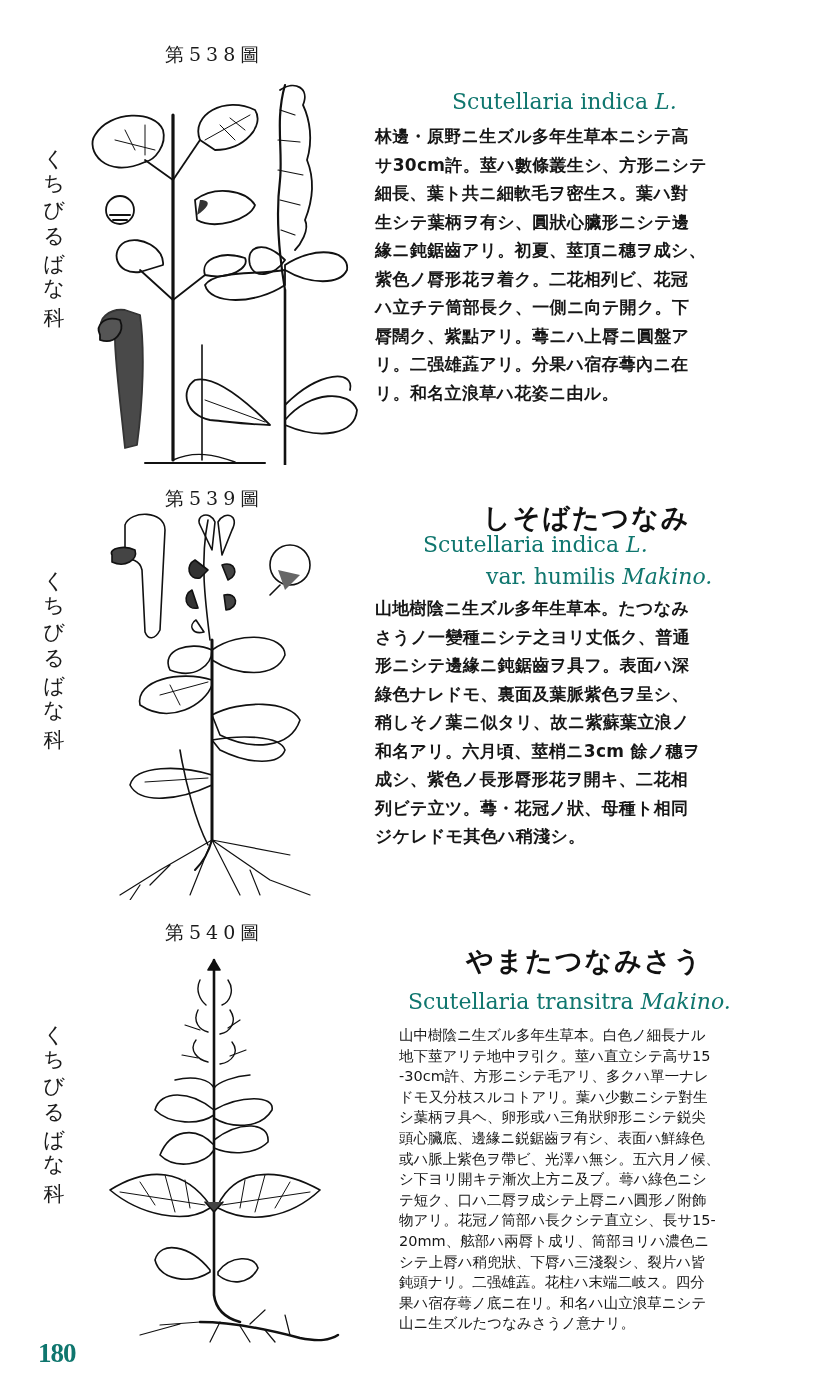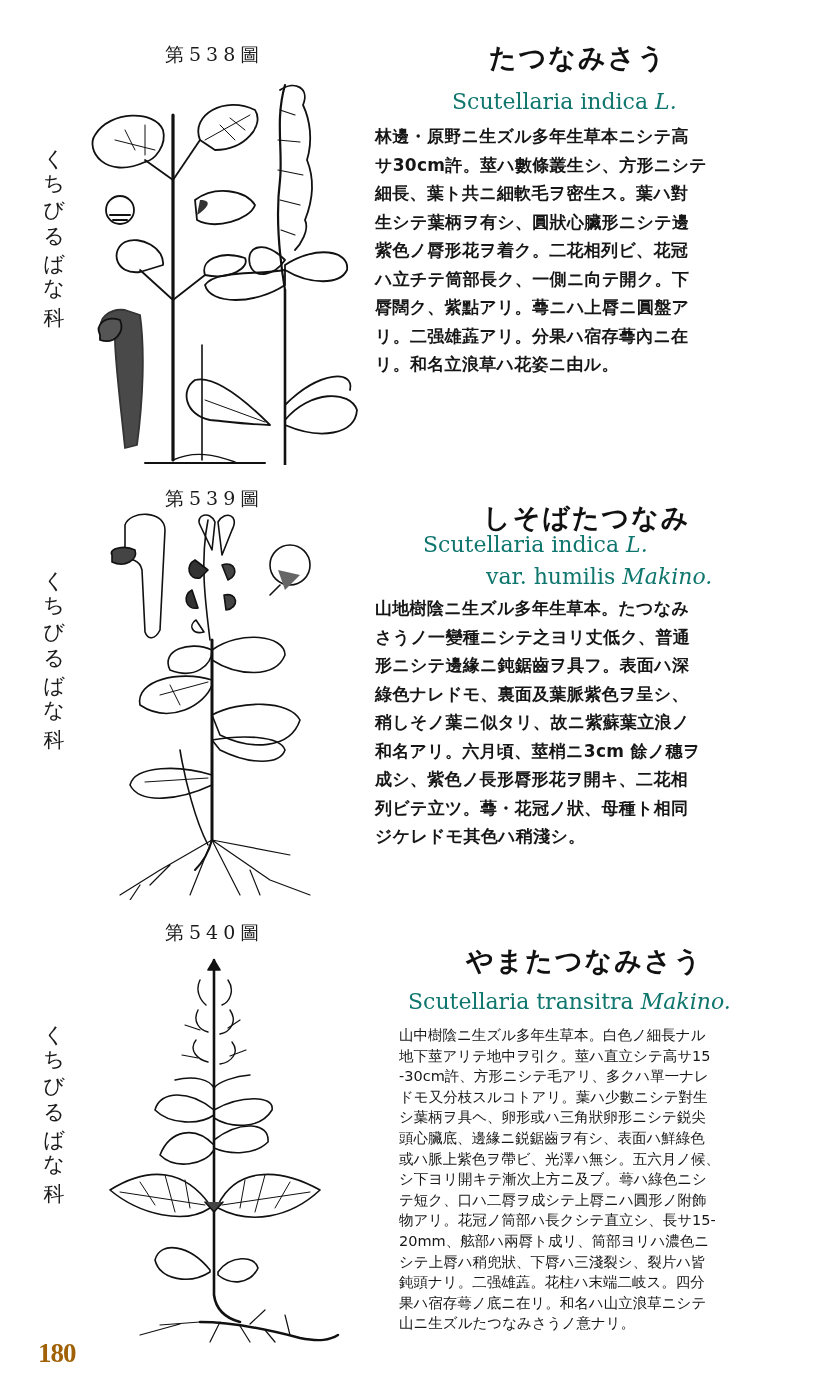--- a/index.html
+++ b/index.html
@@ -74,21 +74,21 @@
     .desc-a { font-size: 17px; line-height: 28.5px; letter-spacing: 0.3px; }
     .desc-c { font-size: 14.5px; line-height: 20.6px; letter-spacing: 0px; font-weight: normal; }
     .page-number {
       position: absolute;
       left: 38px;
       top: 1338px;
       font-family: "Liberation Serif", serif;
       font-weight: bold;
       font-size: 27px;
       letter-spacing: -1px;
-      color: #a16207;
+      color: #0f766e;
     }
   </style>
 </head>
 <body>
 
 <div class="entry" style="top:0;height:470px;">
   <div class="fig-label" style="left:165px;top:42px;">第538圖</div>
   <div class="family-label" style="left:40px;top:134px;">くちびるばな科</div>
 
   <div class="illustration" style="left:85px;top:70px;width:285px;height:395px;">
@@ -131,30 +131,30 @@
       <path d="M185 355 C160 330,130 305,110 310 C95 320,100 345,125 350 C145 352,170 355,185 355 Z"></path>
       <path d="M120 330 L180 352" stroke-width="1"></path>
 
       <path d="M88 390 C110 380,130 385,150 392" stroke-width="1.4"></path>
       <path d="M117 275 L117 390" stroke-width="1.6"></path>
 
       <path d="M60 393 L180 393" stroke-width="2"></path>
     </svg>
   </div>
 
-  <div class="jp-name" style="left:489px;top:40px;">たつなみさう</div>
   <div class="sci-name" style="left:452px;top:89px;">
     <span>Scutellaria indica</span>
     <span class="auth">L.</span>
   </div>
   <div class="desc desc-a" style="left:375px;top:122px;">
     <span class="line">林邊・原野ニ生ズル多年生草本ニシテ高</span>
     <span class="line">サ30cm許。莖ハ數條叢生シ、方形ニシテ</span>
     <span class="line">細長、葉ト共ニ細軟毛ヲ密生ス。葉ハ對</span>
     <span class="line">生シテ葉柄ヲ有シ、圓狀心臟形ニシテ邊</span>
+    <span class="line">緣ニ鈍鋸齒アリ。初夏、莖頂ニ穗ヲ成シ、</span>
     <span class="line">紫色ノ脣形花ヲ着ク。二花相列ビ、花冠</span>
     <span class="line">ハ立チテ筒部長ク、一側ニ向テ開ク。下</span>
     <span class="line">脣闊ク、紫點アリ。蕚ニハ上脣ニ圓盤ア</span>
     <span class="line">リ。二强雄蕋アリ。分果ハ宿存蕚內ニ在</span>
     <span class="line">リ。和名立浪草ハ花姿ニ由ル。</span>
   </div>
 </div>
 
 <div class="entry" style="top:480px;height:420px;">
   <div class="fig-label" style="left:165px;top:6px;">第539圖</div>

